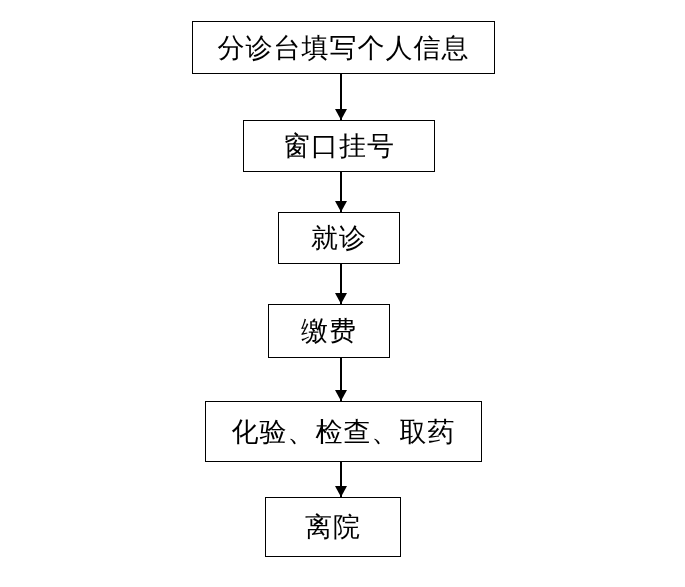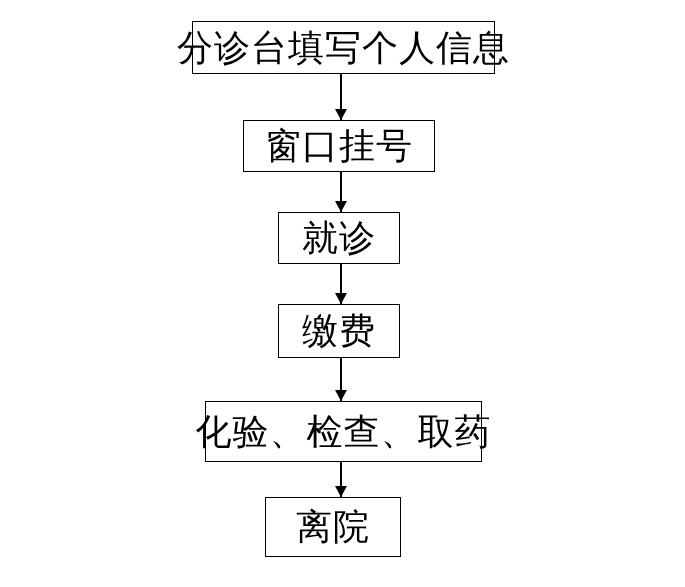--- a/index.html
+++ b/index.html
@@ -23,21 +23,21 @@
     box-sizing: border-box;
     border: 1.5px solid #000000;
     background: #ffffff;
     display: flex;
     align-items: center;
     justify-content: center;
   }
   .node-label {
     color: #000000;
     font-family: "DejaVu Sans", "Liberation Sans", sans-serif;
-    font-size: 36px;
+    font-size: 27px;
     line-height: 1.1;
     letter-spacing: 1px;
     white-space: nowrap;
     text-align: center;
   }
   .connector {
     position: absolute;
     width: 0;
     height: 0;
   }
@@ -68,21 +68,21 @@
   </div>
 
   <div class="node" id="n2" style="left: 243px; top: 120px; width: 192px; height: 52px;">
     <span class="node-label">窗口挂号</span>
   </div>
 
   <div class="node" id="n3" style="left: 278px; top: 212px; width: 122px; height: 52px;">
     <span class="node-label">就诊</span>
   </div>
 
-  <div class="node" id="n4" style="left: 278px; top: 304px; width: 122px; height: 54px;">
+  <div class="node" id="n4" style="left: 268px; top: 304px; width: 122px; height: 54px;">
     <span class="node-label">缴费</span>
   </div>
 
   <div class="node" id="n5" style="left: 205px; top: 401px; width: 277px; height: 61px;">
     <span class="node-label">化验、检查、取药</span>
   </div>
 
   <div class="node" id="n6" style="left: 265px; top: 497px; width: 136px; height: 60px;">
     <span class="node-label">离院</span>
   </div>

